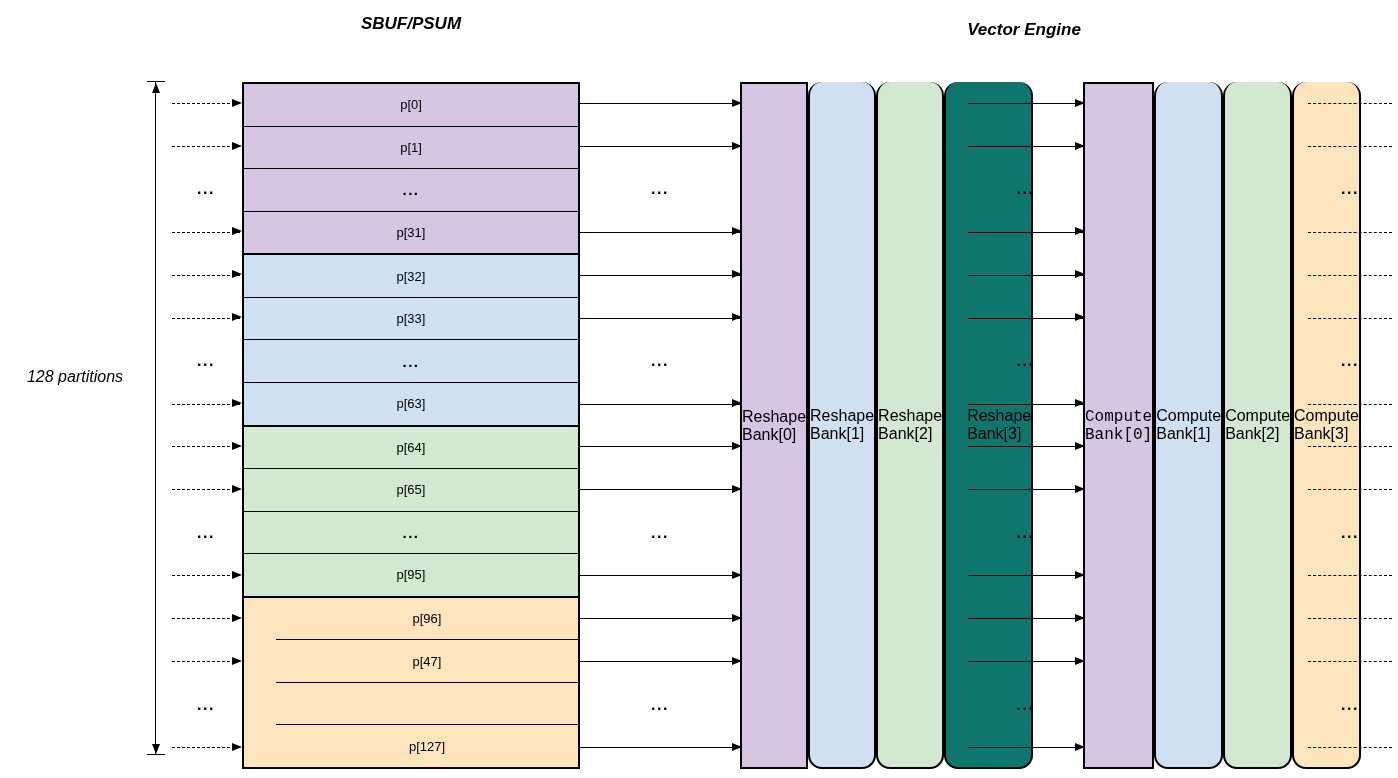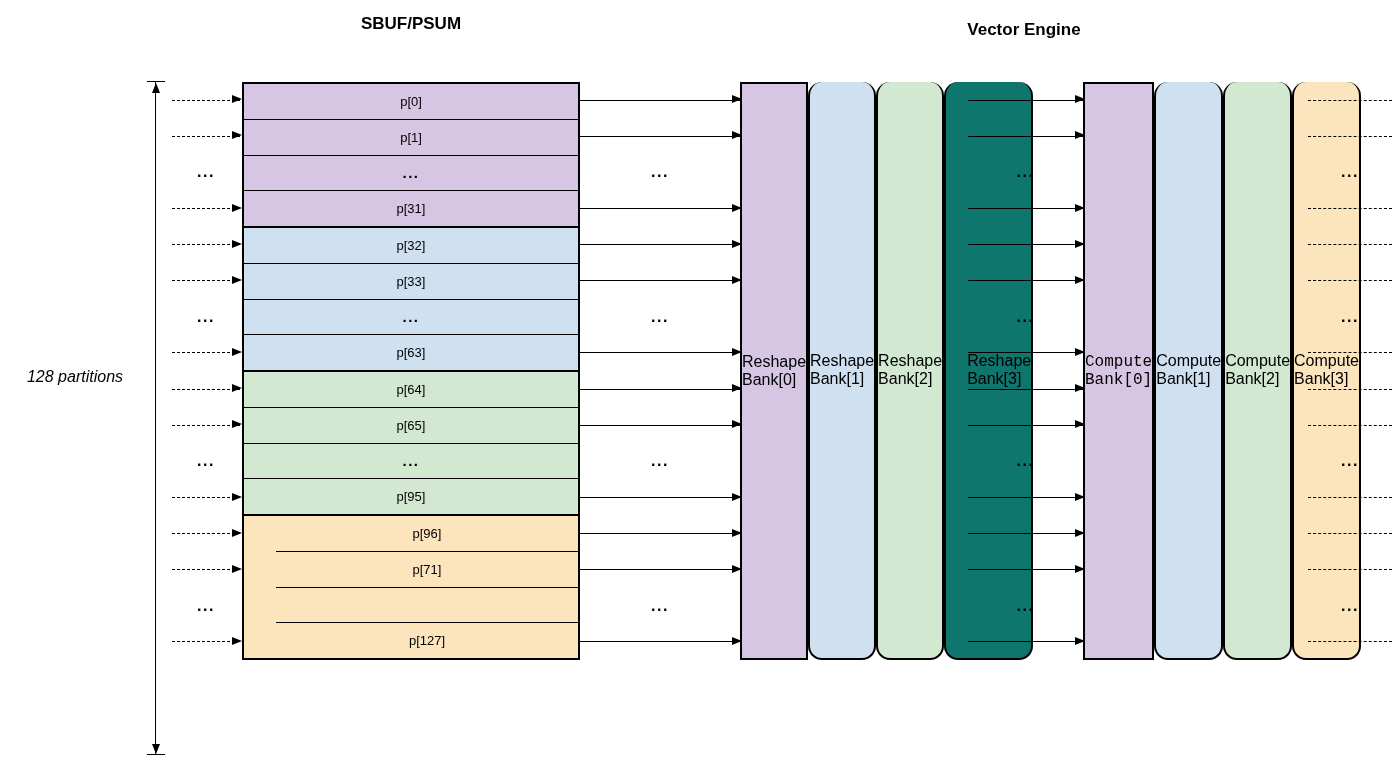--- a/index.html
+++ b/index.html
@@ -1,35 +1,35 @@
 <!DOCTYPE html>
 <html><head>
 <meta charset="utf-8">
 <style>
   * { margin:0; padding:0; box-sizing:border-box; }
   html,body { background:#ffffff; }
   body { font-family:"Liberation Sans", sans-serif; color:#000; }
   .diagram { position:relative; width:1398px; height:778px; background:#fff; overflow:hidden; }
 
-  .title { position:absolute; font-weight:bold; font-size:17px; transform:translateX(-50%); white-space:nowrap; }
+  .title { position:absolute; font-weight:bold; font-style:italic; font-size:17px; transform:translateX(-50%); white-space:nowrap; }
   #title-left  { left:411px; top:14px; }
   #title-right { left:1024px; top:20px; }
 
   #side-label { position:absolute; left:0px; top:368px; width:150px; text-align:center; font-style:italic; font-size:16px; white-space:nowrap; }
 
   
   #measure { position:absolute; left:155px; top:82px; height:672px; width:0; border-left:1.4px solid #000; }
   #measure .cap { position:absolute; left:-9px; width:18px; height:0; border-top:1.4px solid #000; }
   #measure .cap.top { top:-1px; }
   #measure .cap.bottom { bottom:-1px; }
   #measure .tri { position:absolute; left:-4.2px; width:0; height:0; }
   #measure .tri.up   { top:0.5px;    border-bottom:10px solid #000; border-left:4.5px solid transparent; border-right:4.5px solid transparent; }
   #measure .tri.down { bottom:0.5px; border-top:10px solid #000;    border-left:4.5px solid transparent; border-right:4.5px solid transparent; }
 
-  .col { position:absolute; top:82px; height:578px; }
+  .col { position:absolute; top:82px; height:687px; }
 
   
   #stack { left:242px; width:338px; border:2px solid #000; display:flex; flex-direction:column; }
   .p-group { flex:1 1 0; display:flex; flex-direction:column; border-bottom:2px solid #000; min-height:0; }
   .p-group:last-child { border-bottom:0;padding-left:32px; }
   .p-row { flex:1 1 0; display:flex; align-items:center; justify-content:center; border-bottom:1px solid #000; font-size:13px; min-height:0; }
   .p-row:last-child { border-bottom:0; }
   .p-row.ell .p-label { font-weight:bold; font-size:15px; letter-spacing:1.5px; }
 
   
@@ -162,21 +162,21 @@
         </div>
         <div class="p-row">
           <div class="p-label">p[95]</div>
         </div>
       </div>
       <div class="p-group" style="background: rgb(252, 229, 189);">
         <div class="p-row">
           <div class="p-label">p[96]</div>
         </div>
         <div class="p-row">
-          <div class="p-label">p[71]</div>
+          <div class="p-label">p[47]</div>
         </div>
         <div class="p-row ell">
           <div class="p-label"></div>
         </div>
         <div class="p-row">
           <div class="p-label">p[127]</div>
         </div>
       </div>
     </div>
   <div class="col gutter" id="mid1-gutter">

